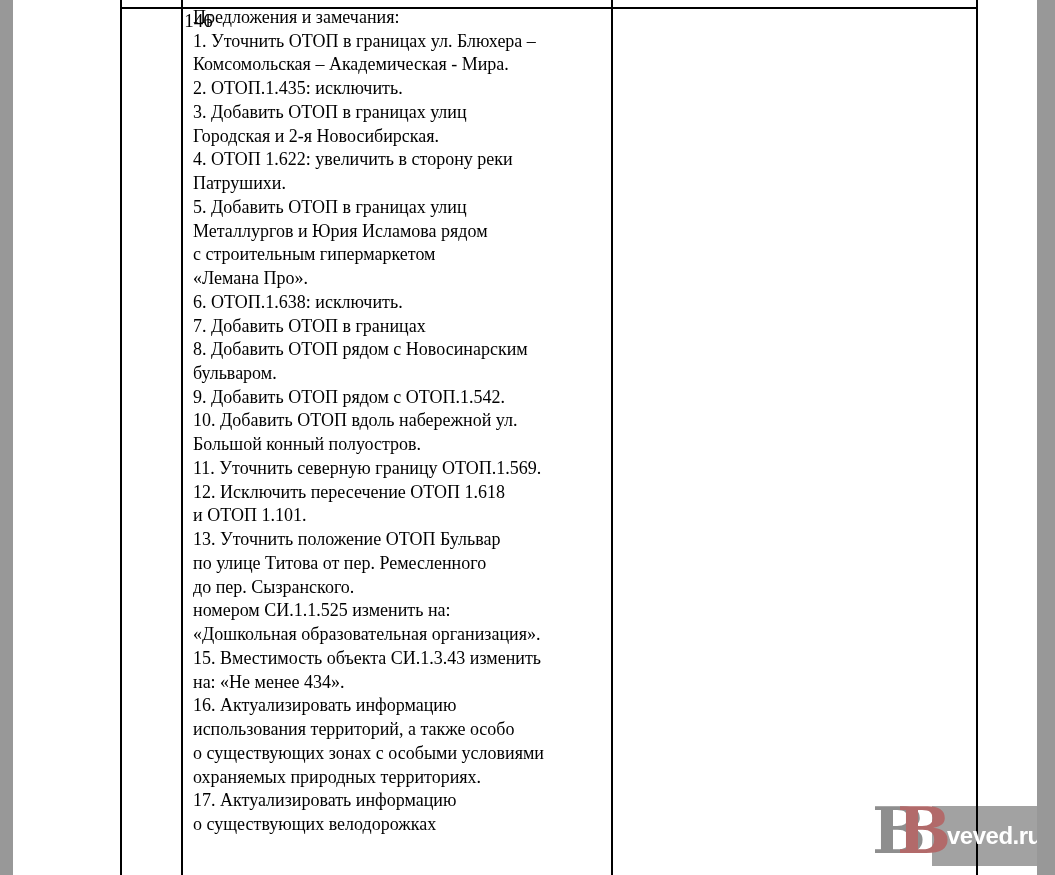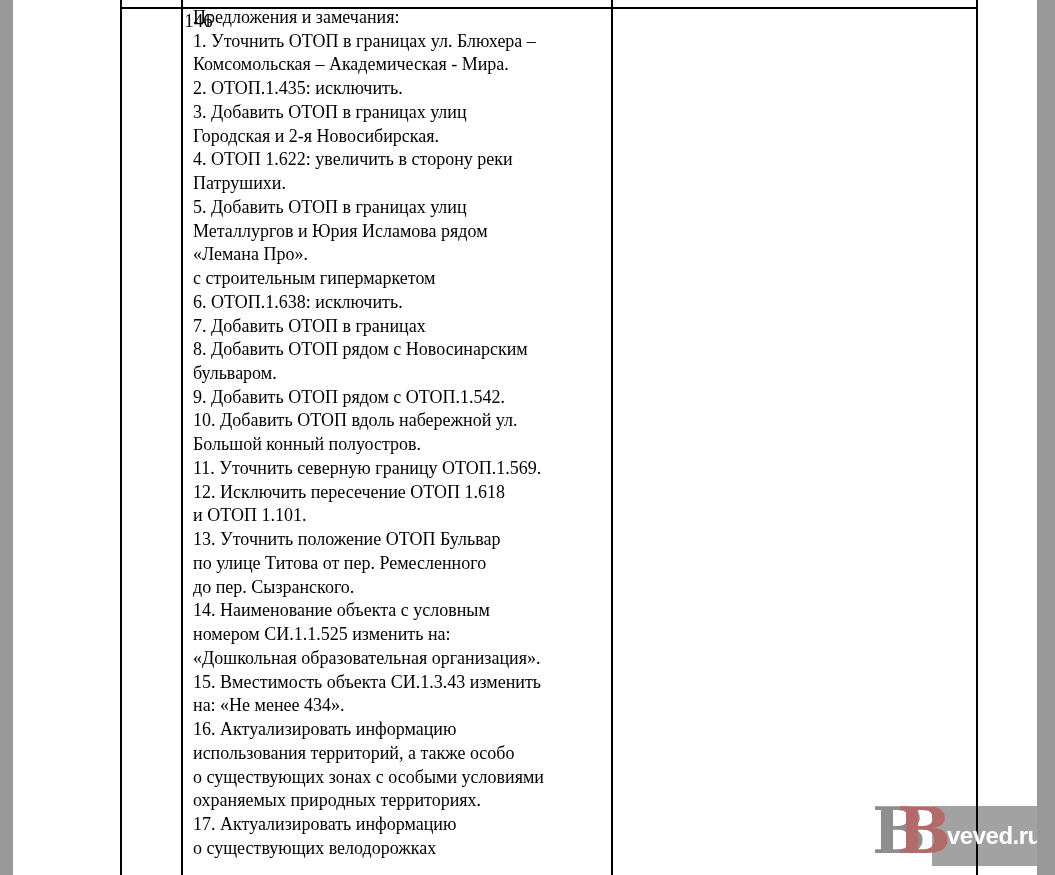--- a/index.html
+++ b/index.html
@@ -135,36 +135,35 @@
       <div class="text-line">Предложения и замечания:</div>
       <div class="text-line">1. Уточнить ОТОП в границах ул. Блюхера –</div>
       <div class="text-line">Комсомольская – Академическая - Мира.</div>
       <div class="text-line">2. ОТОП.1.435: исключить.</div>
       <div class="text-line">3. Добавить ОТОП в границах улиц</div>
       <div class="text-line">Городская и 2-я Новосибирская.</div>
       <div class="text-line">4. ОТОП 1.622: увеличить в сторону реки</div>
       <div class="text-line">Патрушихи.</div>
       <div class="text-line">5. Добавить ОТОП в границах улиц</div>
       <div class="text-line">Металлургов и Юрия Исламова рядом</div>
+      <div class="text-line">с строительным гипермаркетом</div>
       <div class="text-line">«Лемана Про».</div>
-      <div class="text-line">с строительным гипермаркетом</div>
       <div class="text-line">6. ОТОП.1.638: исключить.</div>
       <div class="text-line">7. Добавить ОТОП в границах</div>
       <div class="text-line">8. Добавить ОТОП рядом с Новосинарским</div>
       <div class="text-line">бульваром.</div>
       <div class="text-line">9. Добавить ОТОП рядом с ОТОП.1.542.</div>
       <div class="text-line">10. Добавить ОТОП вдоль набережной ул.</div>
       <div class="text-line">Большой конный полуостров.</div>
       <div class="text-line">11. Уточнить северную границу ОТОП.1.569.</div>
       <div class="text-line">12. Исключить пересечение ОТОП 1.618</div>
       <div class="text-line">и ОТОП 1.101.</div>
       <div class="text-line">13. Уточнить положение ОТОП Бульвар</div>
       <div class="text-line">по улице Титова от пер. Ремесленного</div>
       <div class="text-line">до пер. Сызранского.</div>
-      <div class="text-line">14. Наименование объекта с условным</div>
       <div class="text-line">номером СИ.1.1.525 изменить на:</div>
       <div class="text-line">«Дошкольная образовательная организация».</div>
       <div class="text-line">15. Вместимость объекта СИ.1.3.43 изменить</div>
       <div class="text-line">на: «Не менее 434».</div>
       <div class="text-line">16. Актуализировать информацию</div>
       <div class="text-line">использования территорий, а также особо</div>
       <div class="text-line">о существующих зонах с особыми условиями</div>
       <div class="text-line">охраняемых природных территориях.</div>
       <div class="text-line">17. Актуализировать информацию</div>
       <div class="text-line">о существующих велодорожках</div>

